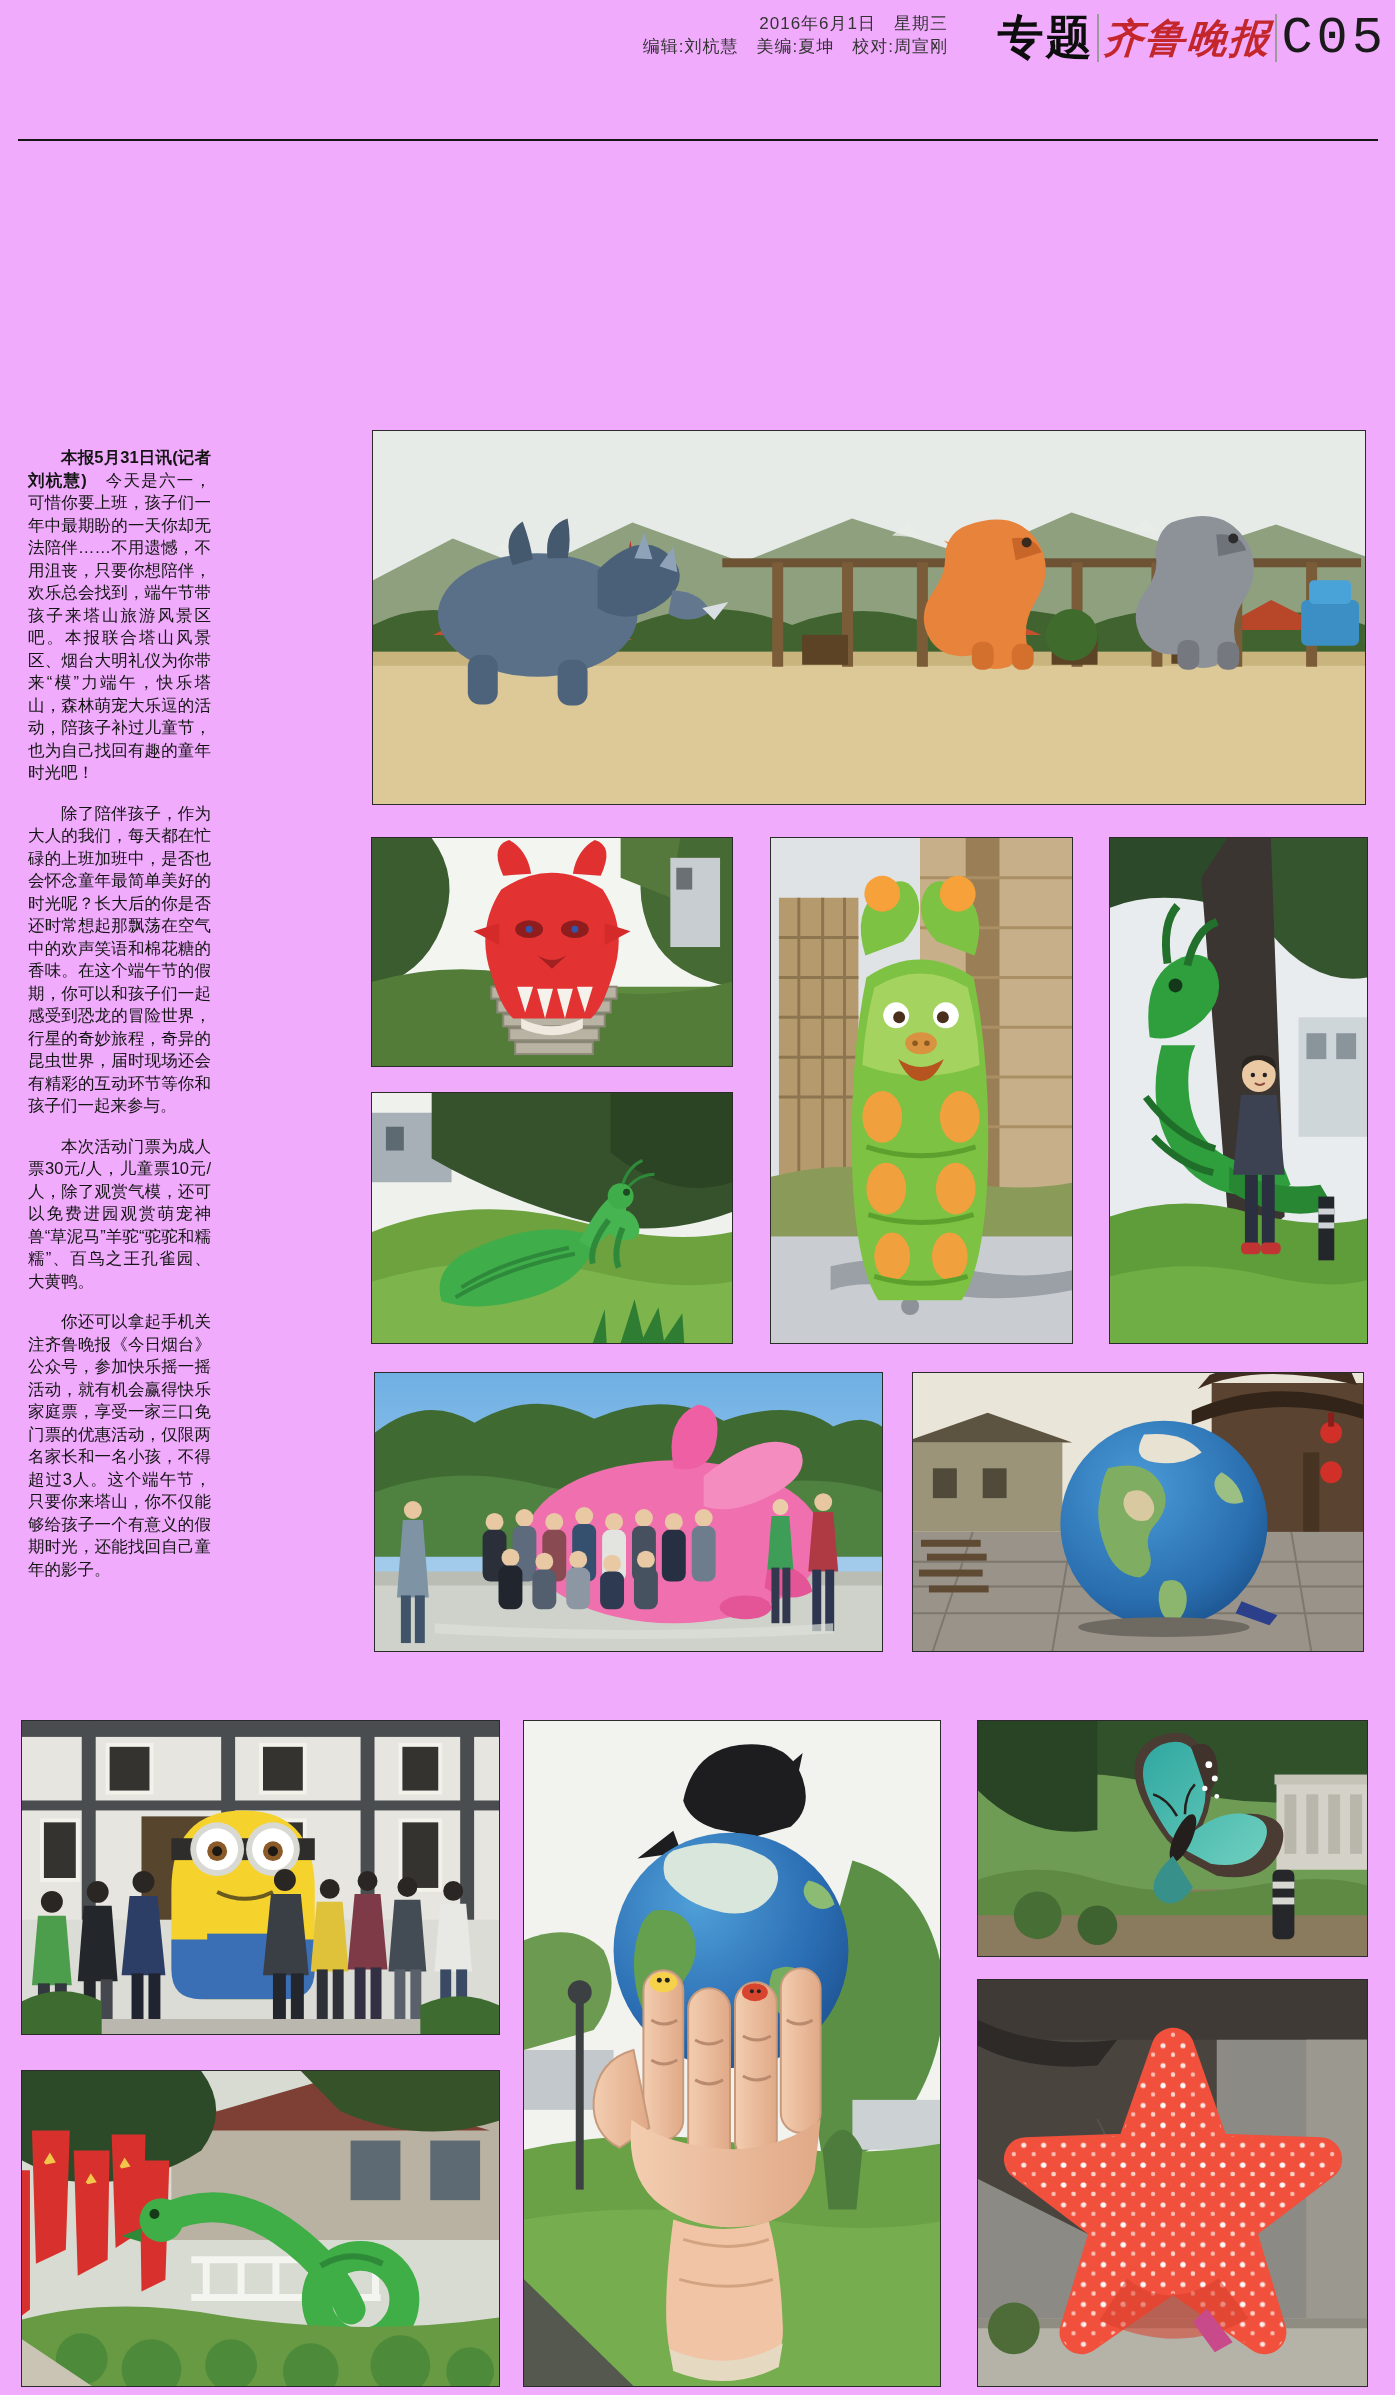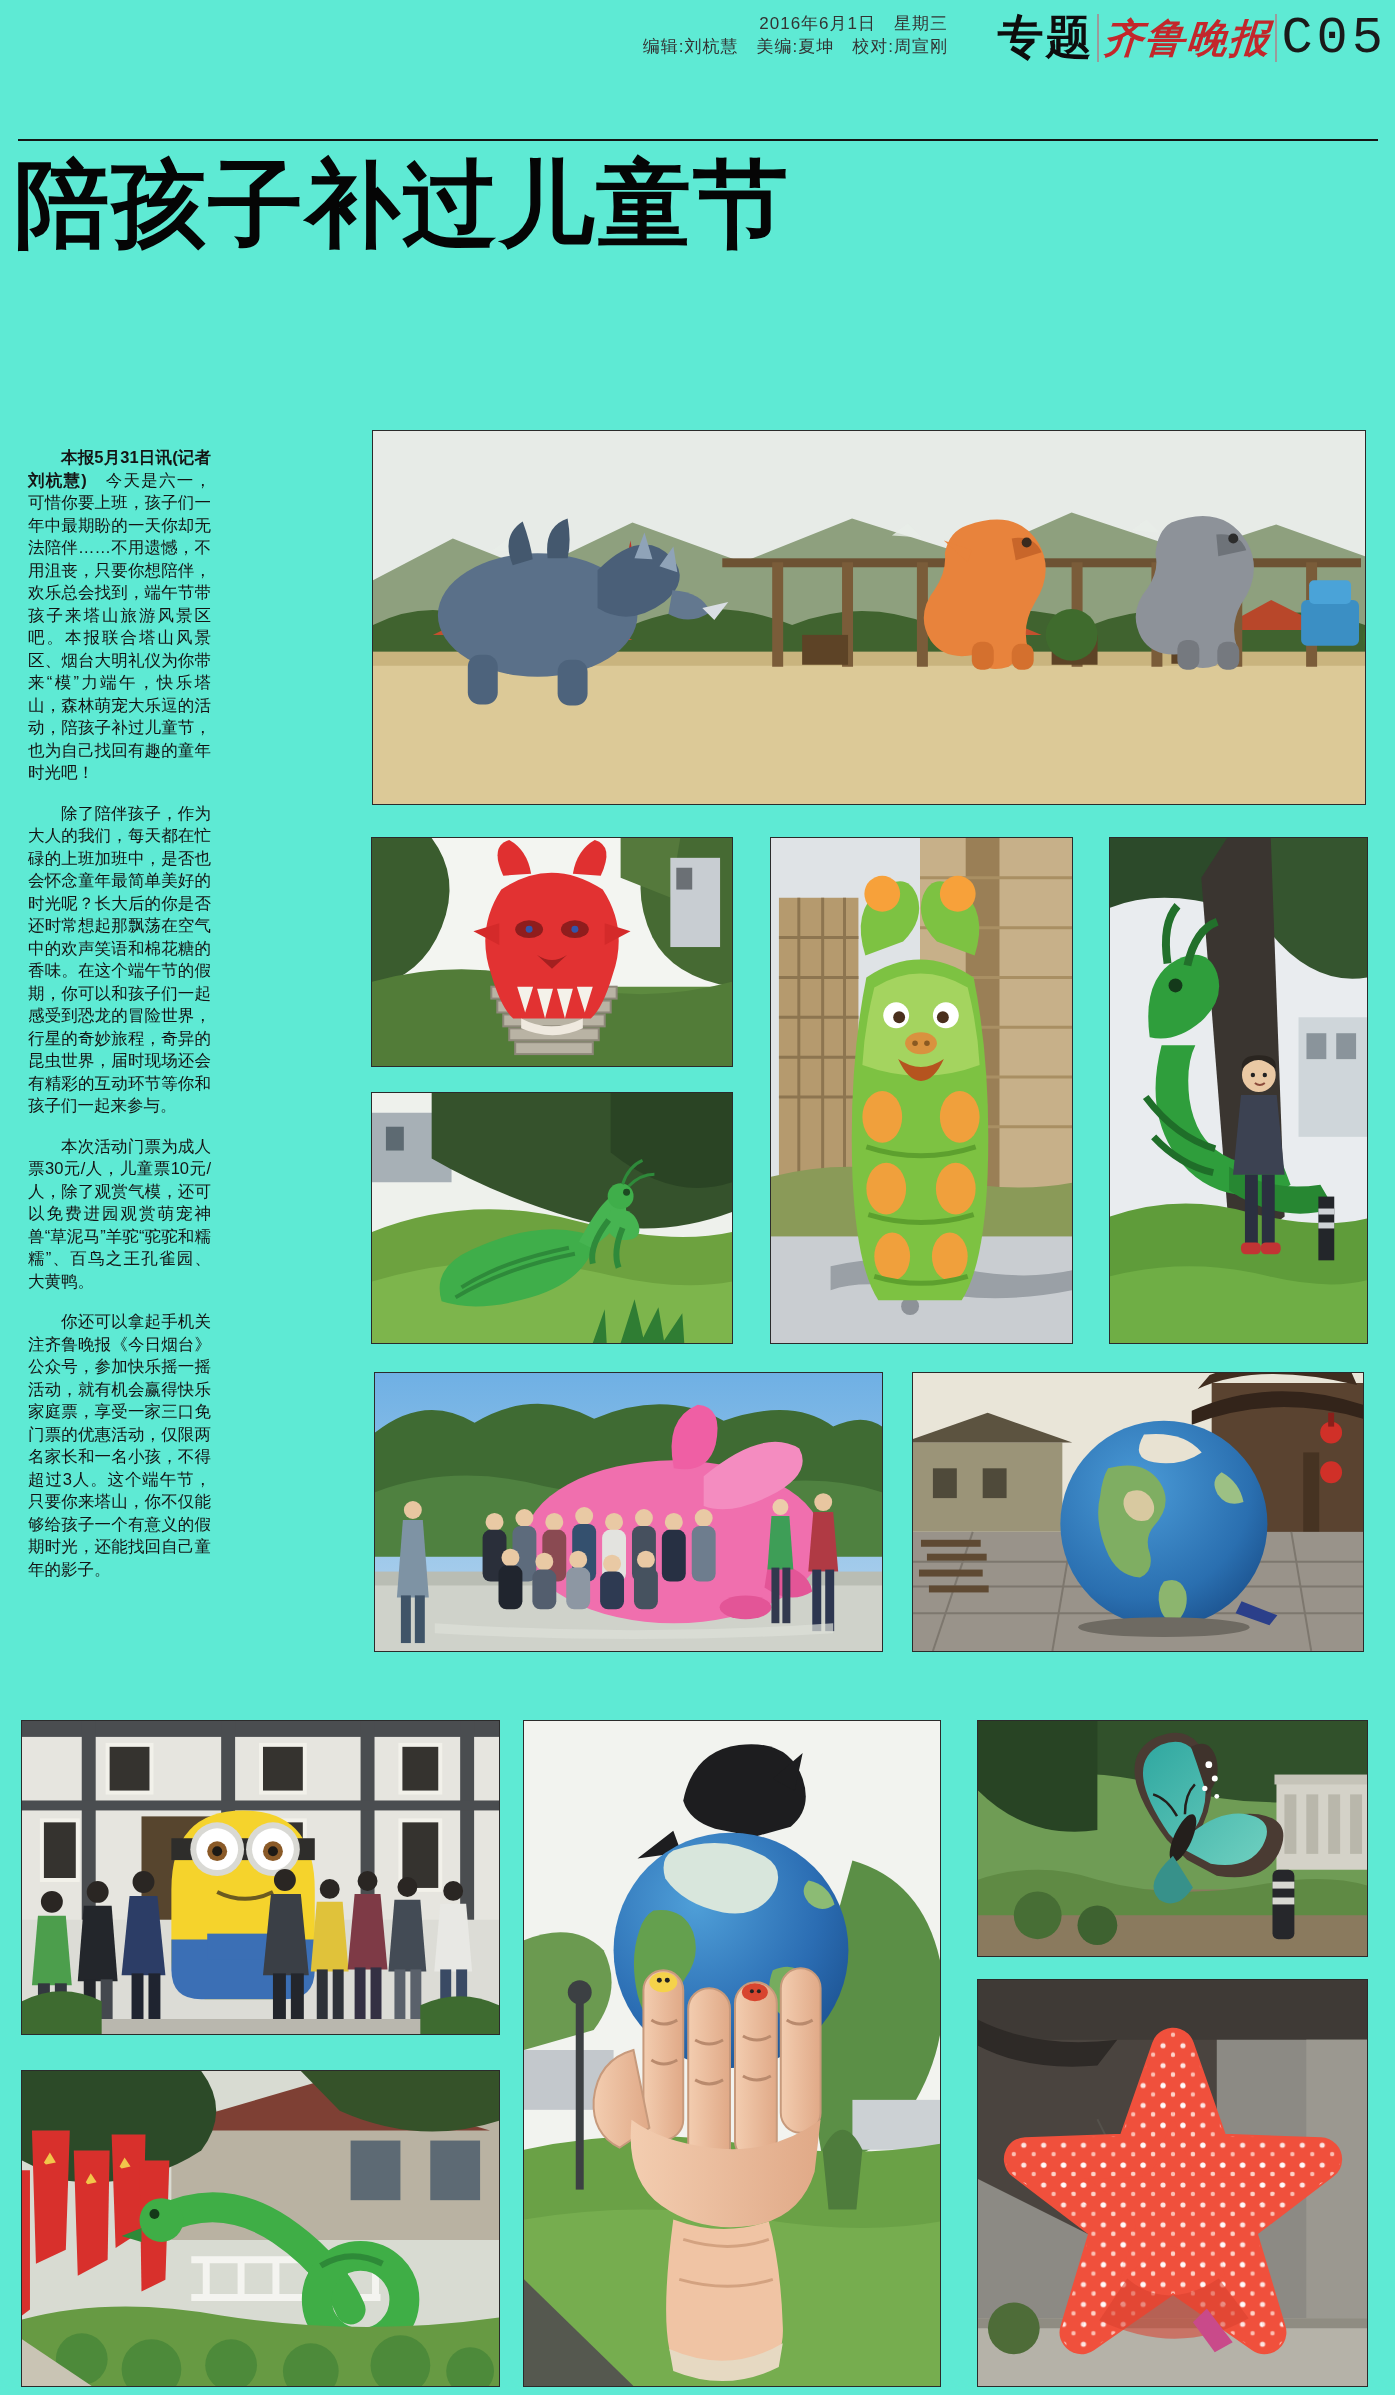--- a/index.html
+++ b/index.html
@@ -1,16 +1,16 @@
 <!DOCTYPE html>
 <html><head>
 <meta charset="utf-8">
 <style>
   html,body{margin:0;padding:0;background:#f2f2f2;}
-  .page{position:relative;width:1395px;height:2395px;margin:0 auto;background:#5eead4;
+  .page{position:relative;width:1395px;height:2395px;margin:0 auto;background:#f0abfc;
         font-family:"Liberation Sans",sans-serif;color:#111;overflow:hidden;}
 
   
   .header-meta{position:absolute;top:12px;right:447px;text-align:right;
                font-size:17px;line-height:23px;color:#333;letter-spacing:1px;}
   .masthead{position:absolute;top:10px;right:8px;display:flex;align-items:center;gap:4px;height:56px;}
   .masthead .section{font-size:46px;font-weight:bold;color:#0d0d0d;letter-spacing:2px;}
   .masthead .vbar{width:2px;height:48px;background:#9b9b9b;}
   .masthead .paper{font-family:"DejaVu Serif",serif;font-style:italic;font-weight:bold;
                    font-size:40px;color:#c3272b;letter-spacing:2px;transform:skewX(-4deg);}
@@ -47,21 +47,20 @@
     <span class="section">专题</span>
     <span class="vbar"></span>
     <span class="paper">齐鲁晚报</span>
     <span class="vbar"></span>
     <span class="pageno">C05</span>
   </div>
 
   <div class="top-rule"></div>
 
   <div class="headline">
-    <div>陪孩子补过儿童节</div>
   </div>
 
   <div class="article">
     <p><span class="lead">本报5月31日讯(记者　刘杭慧)</span><span>　今天是六一，可惜你要上班，孩子们一年中最期盼的一天你却无法陪伴……不用遗憾，不用沮丧，只要你想陪伴，欢乐总会找到，端午节带孩子来塔山旅游风景区吧。本报联合塔山风景区、烟台大明礼仪为你带来“模”力端午，快乐塔山，森林萌宠大乐逗的活动，陪孩子补过儿童节，也为自己找回有趣的童年时光吧！</span></p>
     <p>除了陪伴孩子，作为大人的我们，每天都在忙碌的上班加班中，是否也会怀念童年最简单美好的时光呢？长大后的你是否还时常想起那飘荡在空气中的欢声笑语和棉花糖的香味。在这个端午节的假期，你可以和孩子们一起感受到恐龙的冒险世界，行星的奇妙旅程，奇异的昆虫世界，届时现场还会有精彩的互动环节等你和孩子们一起来参与。</p>
     <p>本次活动门票为成人票30元/人，儿童票10元/人，除了观赏气模，还可以免费进园观赏萌宠神兽“草泥马”羊驼“驼驼和糯糯”、百鸟之王孔雀园、大黄鸭。</p>
     <p>你还可以拿起手机关注齐鲁晚报《今日烟台》公众号，参加快乐摇一摇活动，就有机会赢得快乐家庭票，享受一家三口免门票的优惠活动，仅限两名家长和一名小孩，不得超过3人。这个端午节，只要你来塔山，你不仅能够给孩子一个有意义的假期时光，还能找回自己童年的影子。</p>
   </div>
 
   <figure class="photo" style="left:372px;top:430px;width:994px;height:375px;" role="img" aria-label="dinosaur-park-photo">

